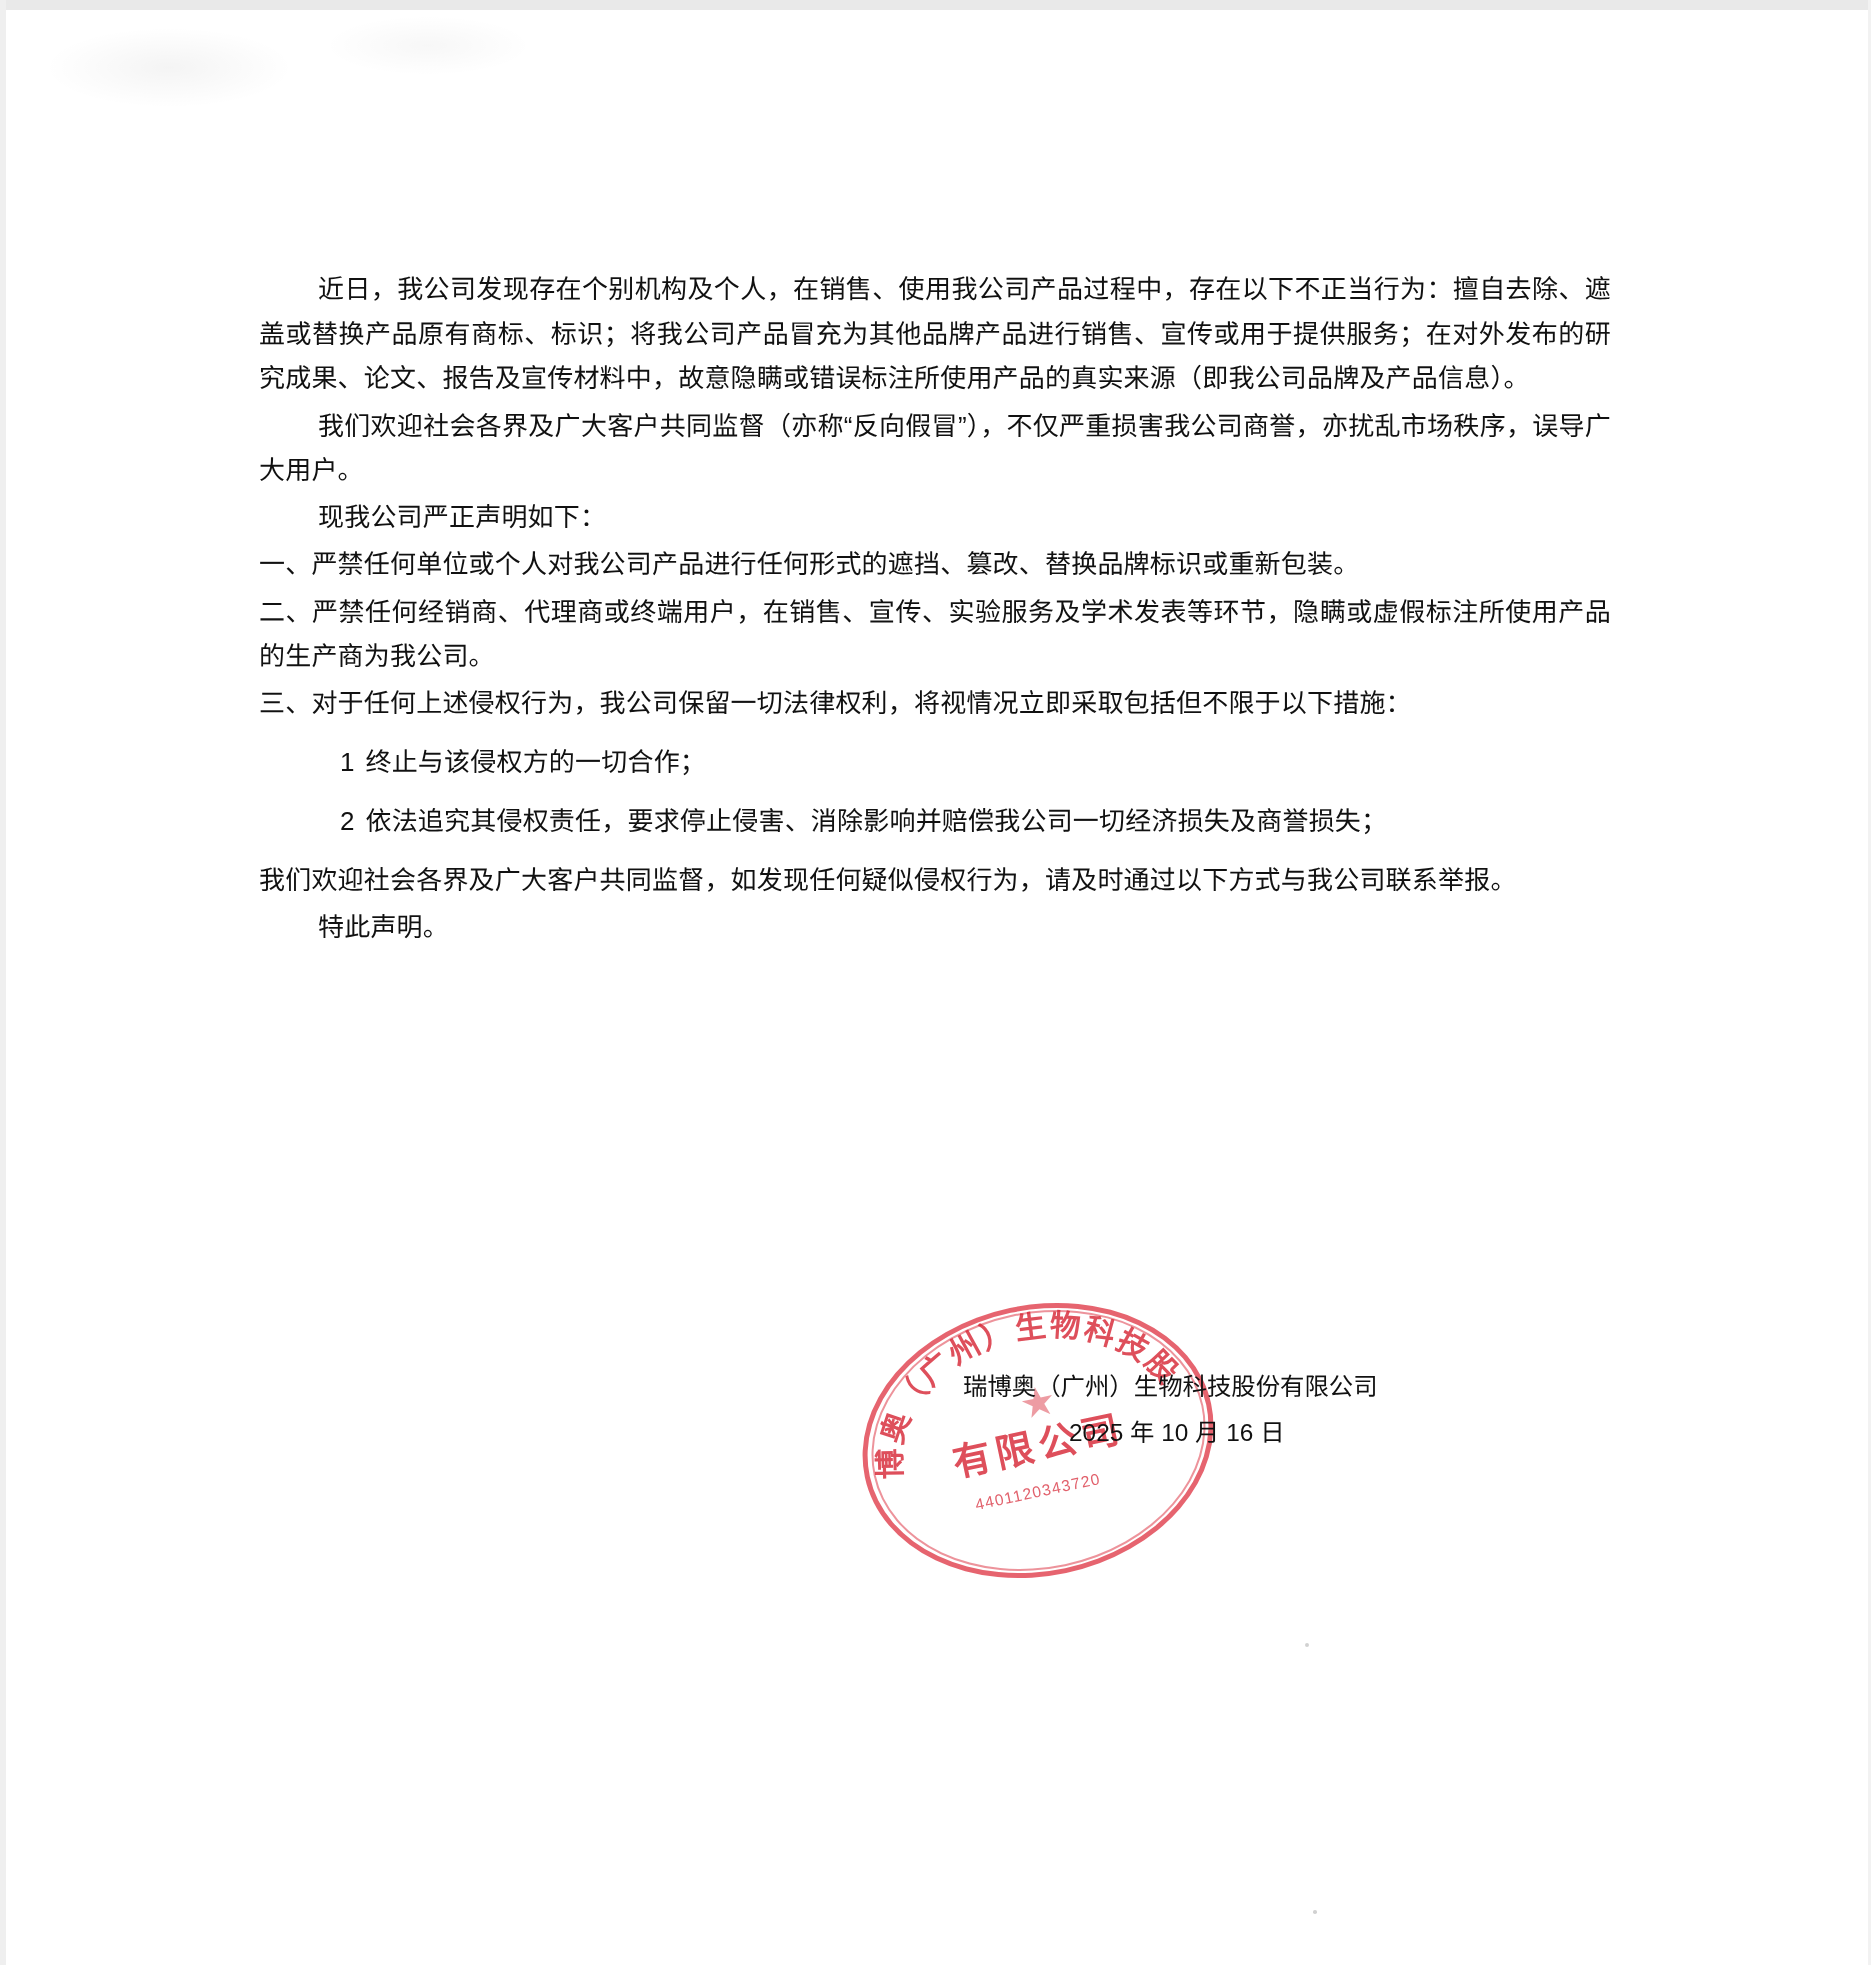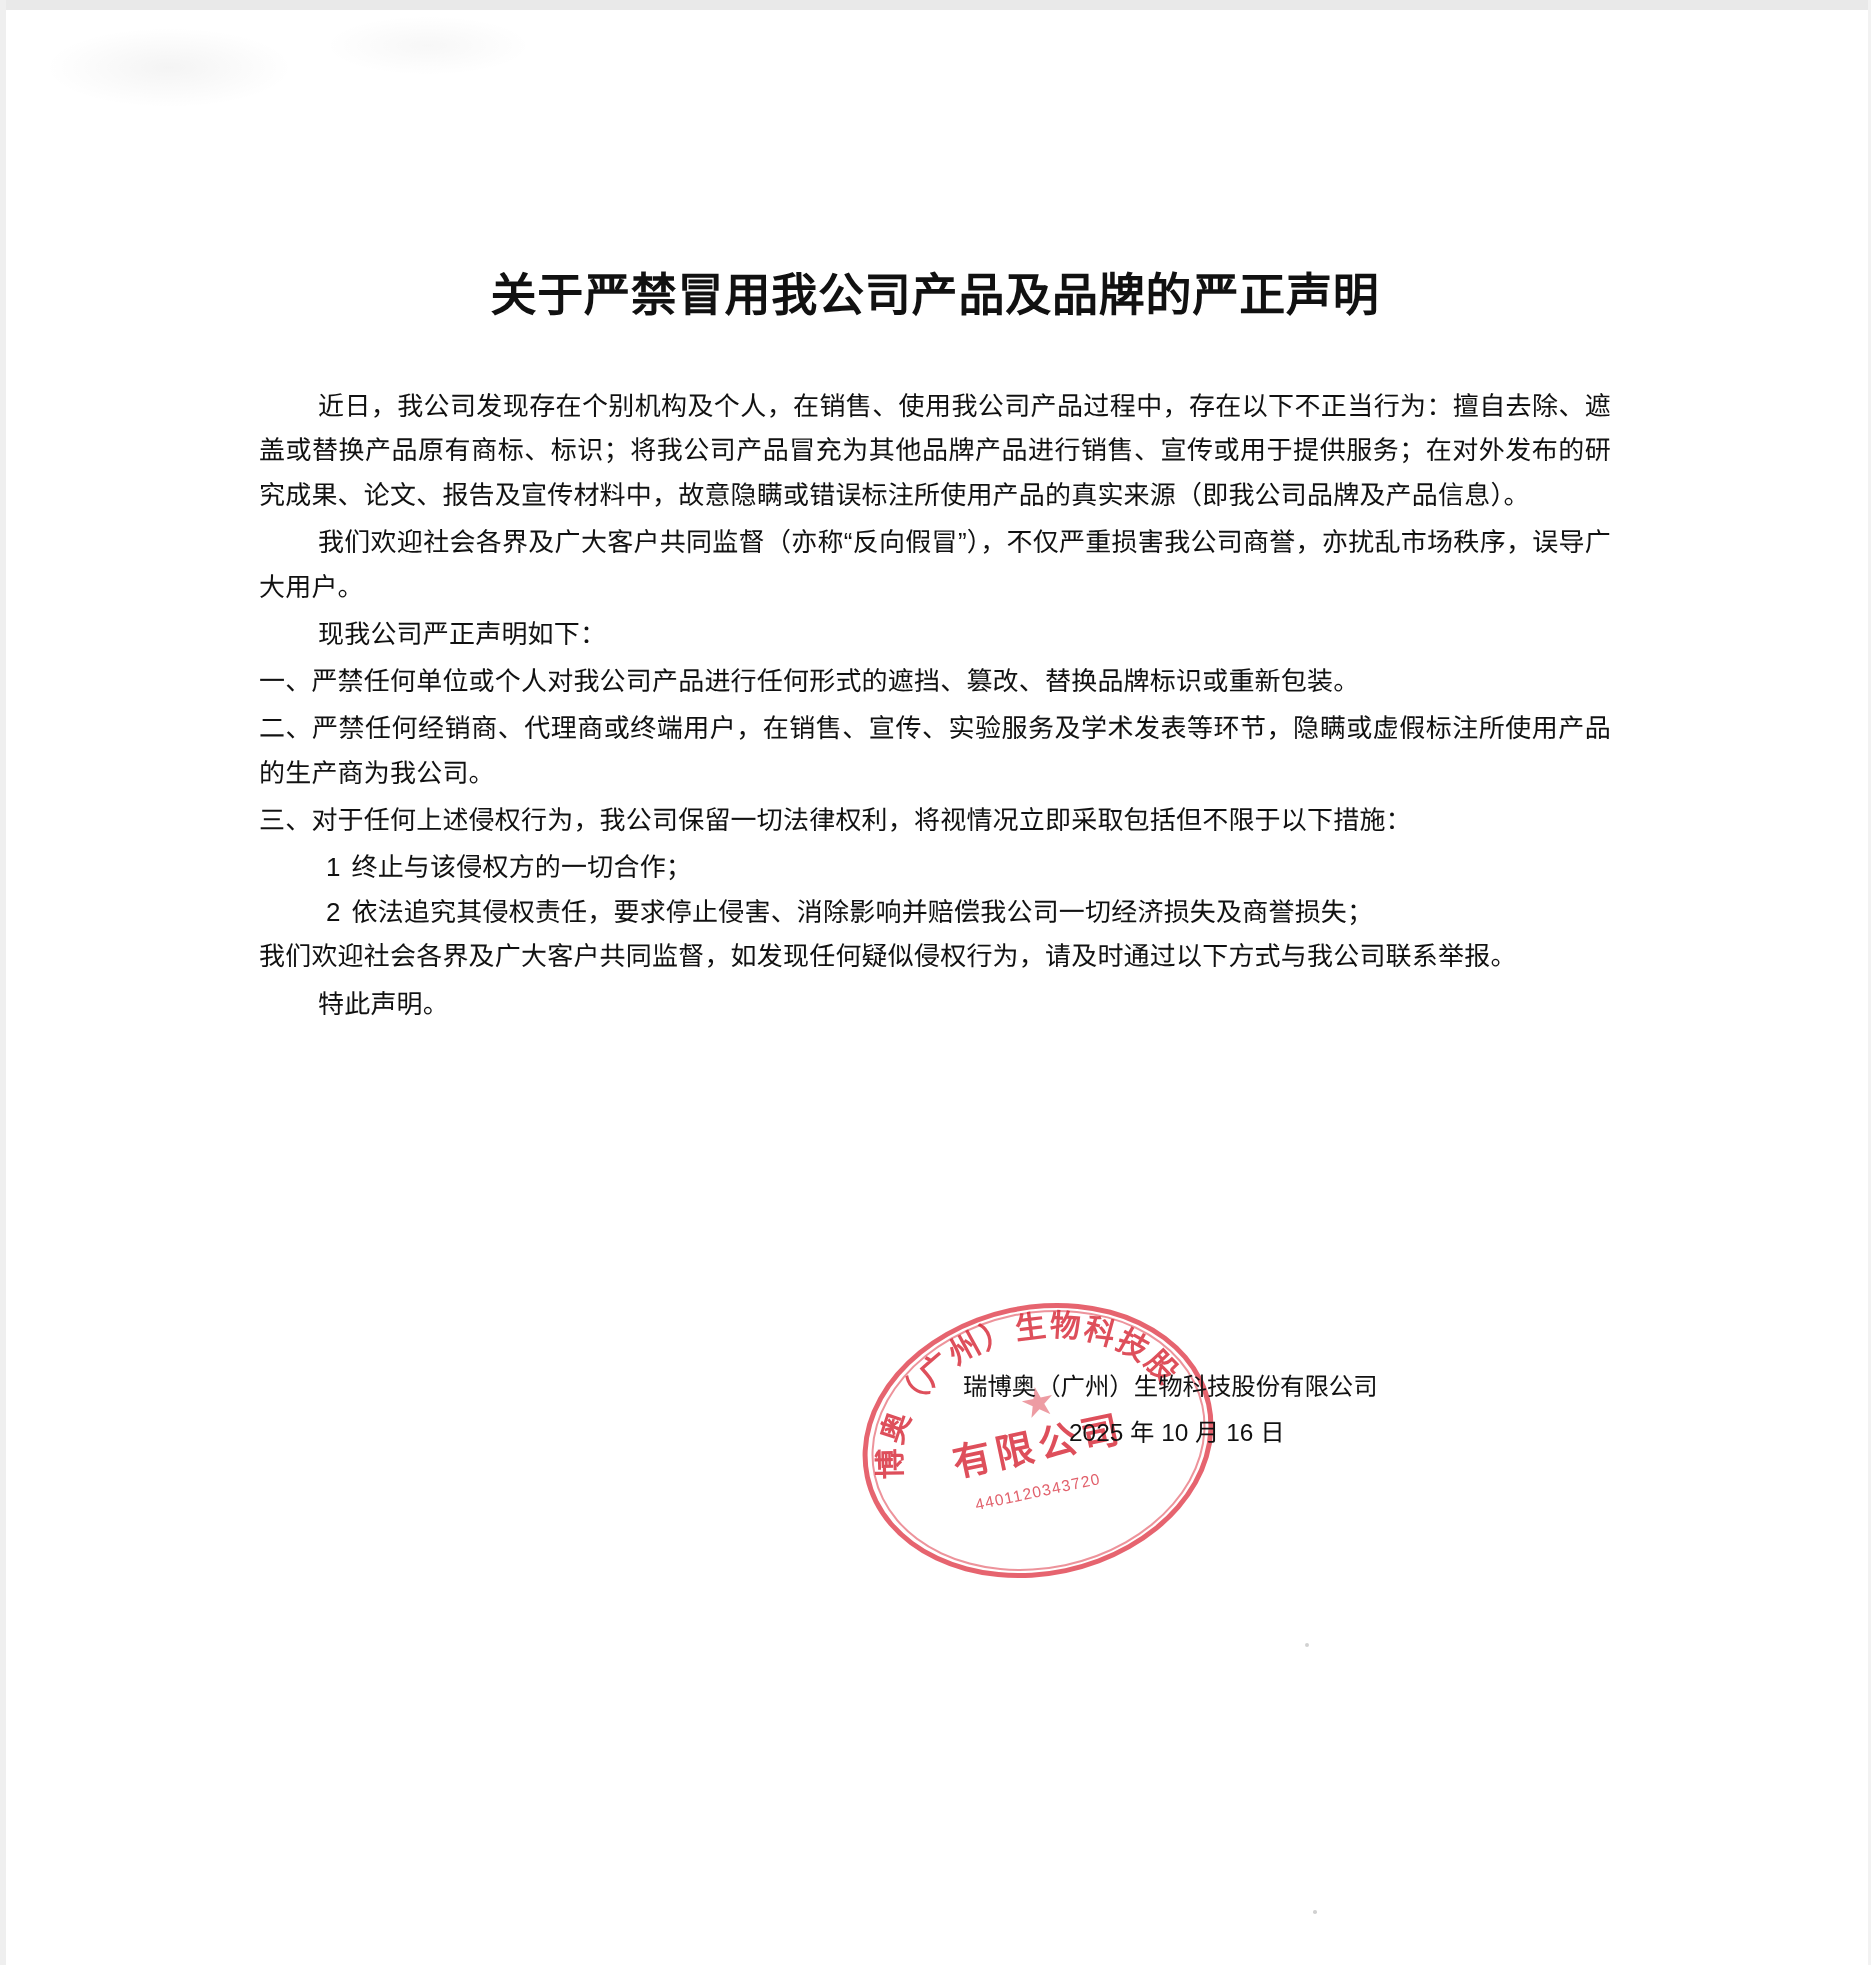--- a/index.html
+++ b/index.html
@@ -80,21 +80,21 @@
   }
   .indent {
     text-indent: 59px;
   }
   .hang {
     text-indent: 0;
   }
   .sublist-item {
     font-size: 26px;
     line-height: 1.72;
-    margin: 0;
+    margin: 14px;
     padding-left: 67px;
     letter-spacing: 0.2px;
   }
   .sublist-num {
     display: inline-block;
     min-width: 18px;
   }
 
   .sig-block {
     position: absolute;
@@ -183,21 +183,20 @@
   <div class="scan-edge-top"></div>
   <div class="scan-edge-left"></div>
   <div class="scan-edge-right"></div>
   <div class="scan-smudge-a"></div>
   <div class="scan-smudge-b"></div>
   <div class="speck" style="left:1305px; top:1643px; width:3.9px; height:3.9px;"></div>
   <div class="speck" style="left:1313px; top:1910px; width:3.5px; height:3.5px;"></div>
 
   <div class="content">
 
-    <h1 class="doc-title">关于严禁冒用我公司产品及品牌的严正声明</h1>
 
     <p class="para indent">近日，我公司发现存在个别机构及个人，在销售、使用我公司产品过程中，存在以下不正当行为：擅自去除、遮盖或替换产品原有商标、标识；将我公司产品冒充为其他品牌产品进行销售、宣传或用于提供服务；在对外发布的研究成果、论文、报告及宣传材料中，故意隐瞒或错误标注所使用产品的真实来源（即我公司品牌及产品信息）。</p>
     <p class="para indent">我们欢迎社会各界及广大客户共同监督（亦称“反向假冒”），不仅严重损害我公司商誉，亦扰乱市场秩序，误导广大用户。</p>
     <p class="para indent">现我公司严正声明如下：</p>
 
     <p class="para hang">一、严禁任何单位或个人对我公司产品进行任何形式的遮挡、篡改、替换品牌标识或重新包装。</p>
     <p class="para hang">二、严禁任何经销商、代理商或终端用户，在销售、宣传、实验服务及学术发表等环节，隐瞒或虚假标注所使用产品的生产商为我公司。</p>
     <p class="para hang">三、对于任何上述侵权行为，我公司保留一切法律权利，将视情况立即采取包括但不限于以下措施：</p>
 
     <p class="sublist-item">

